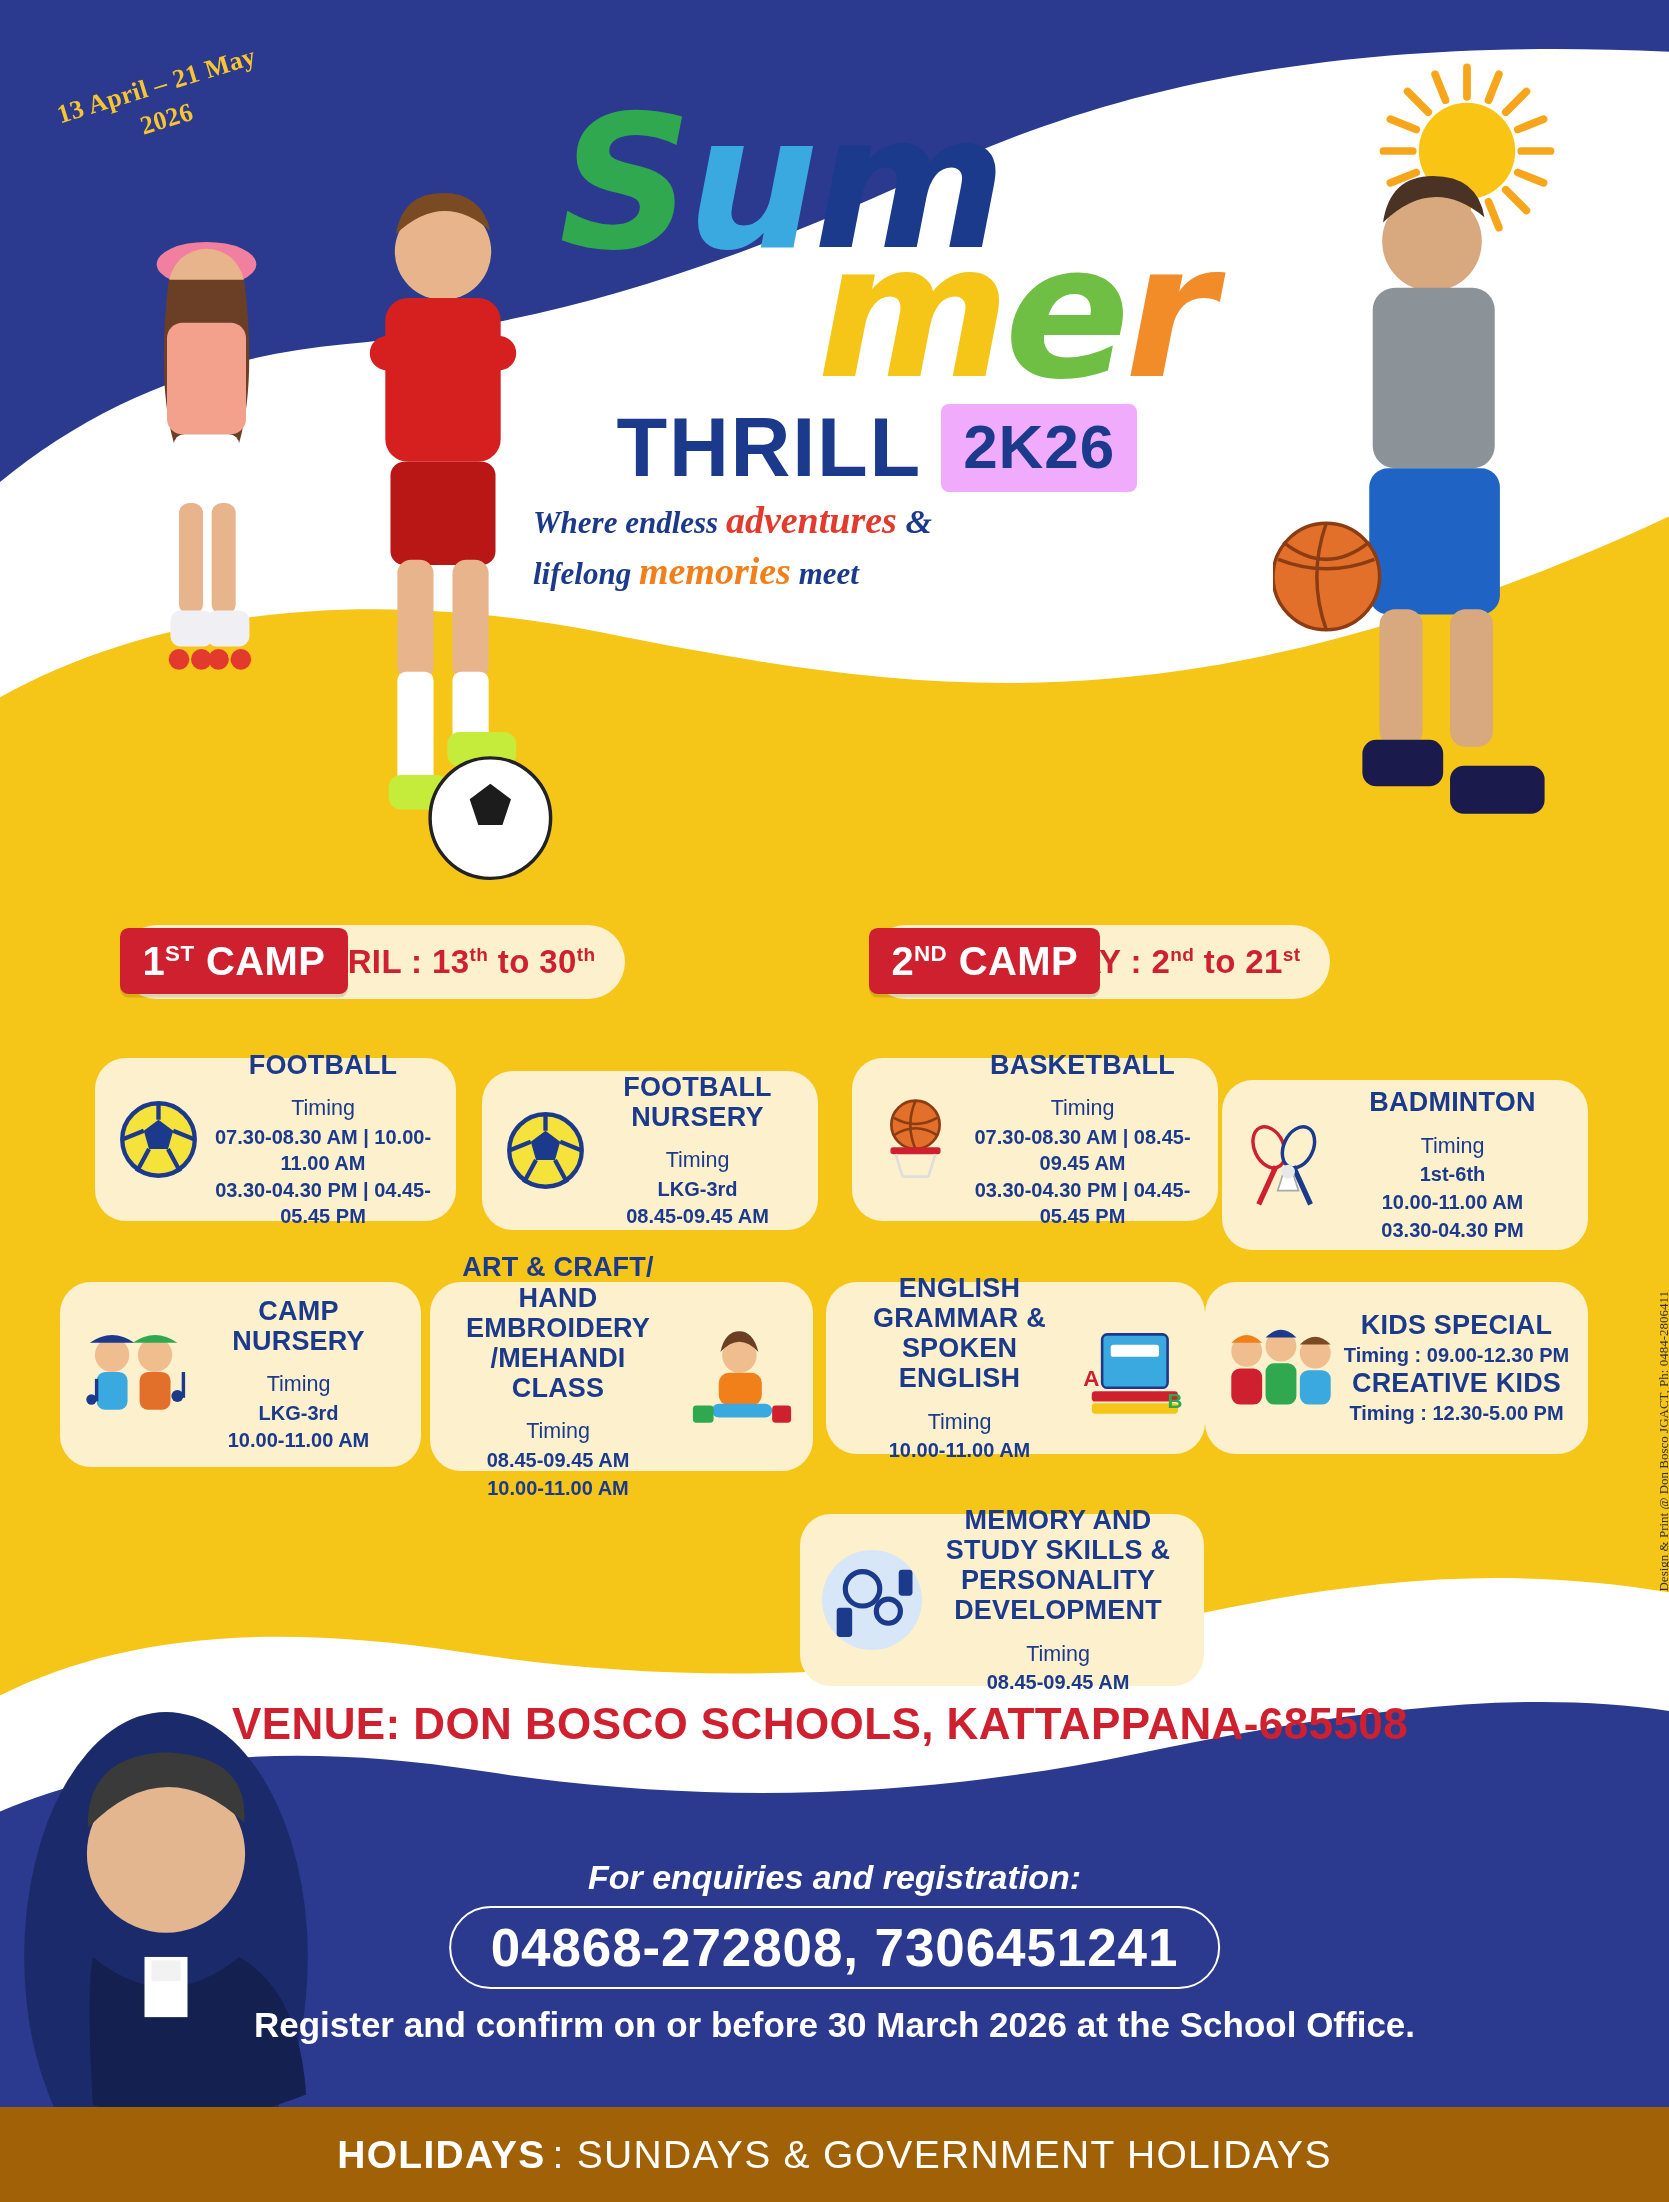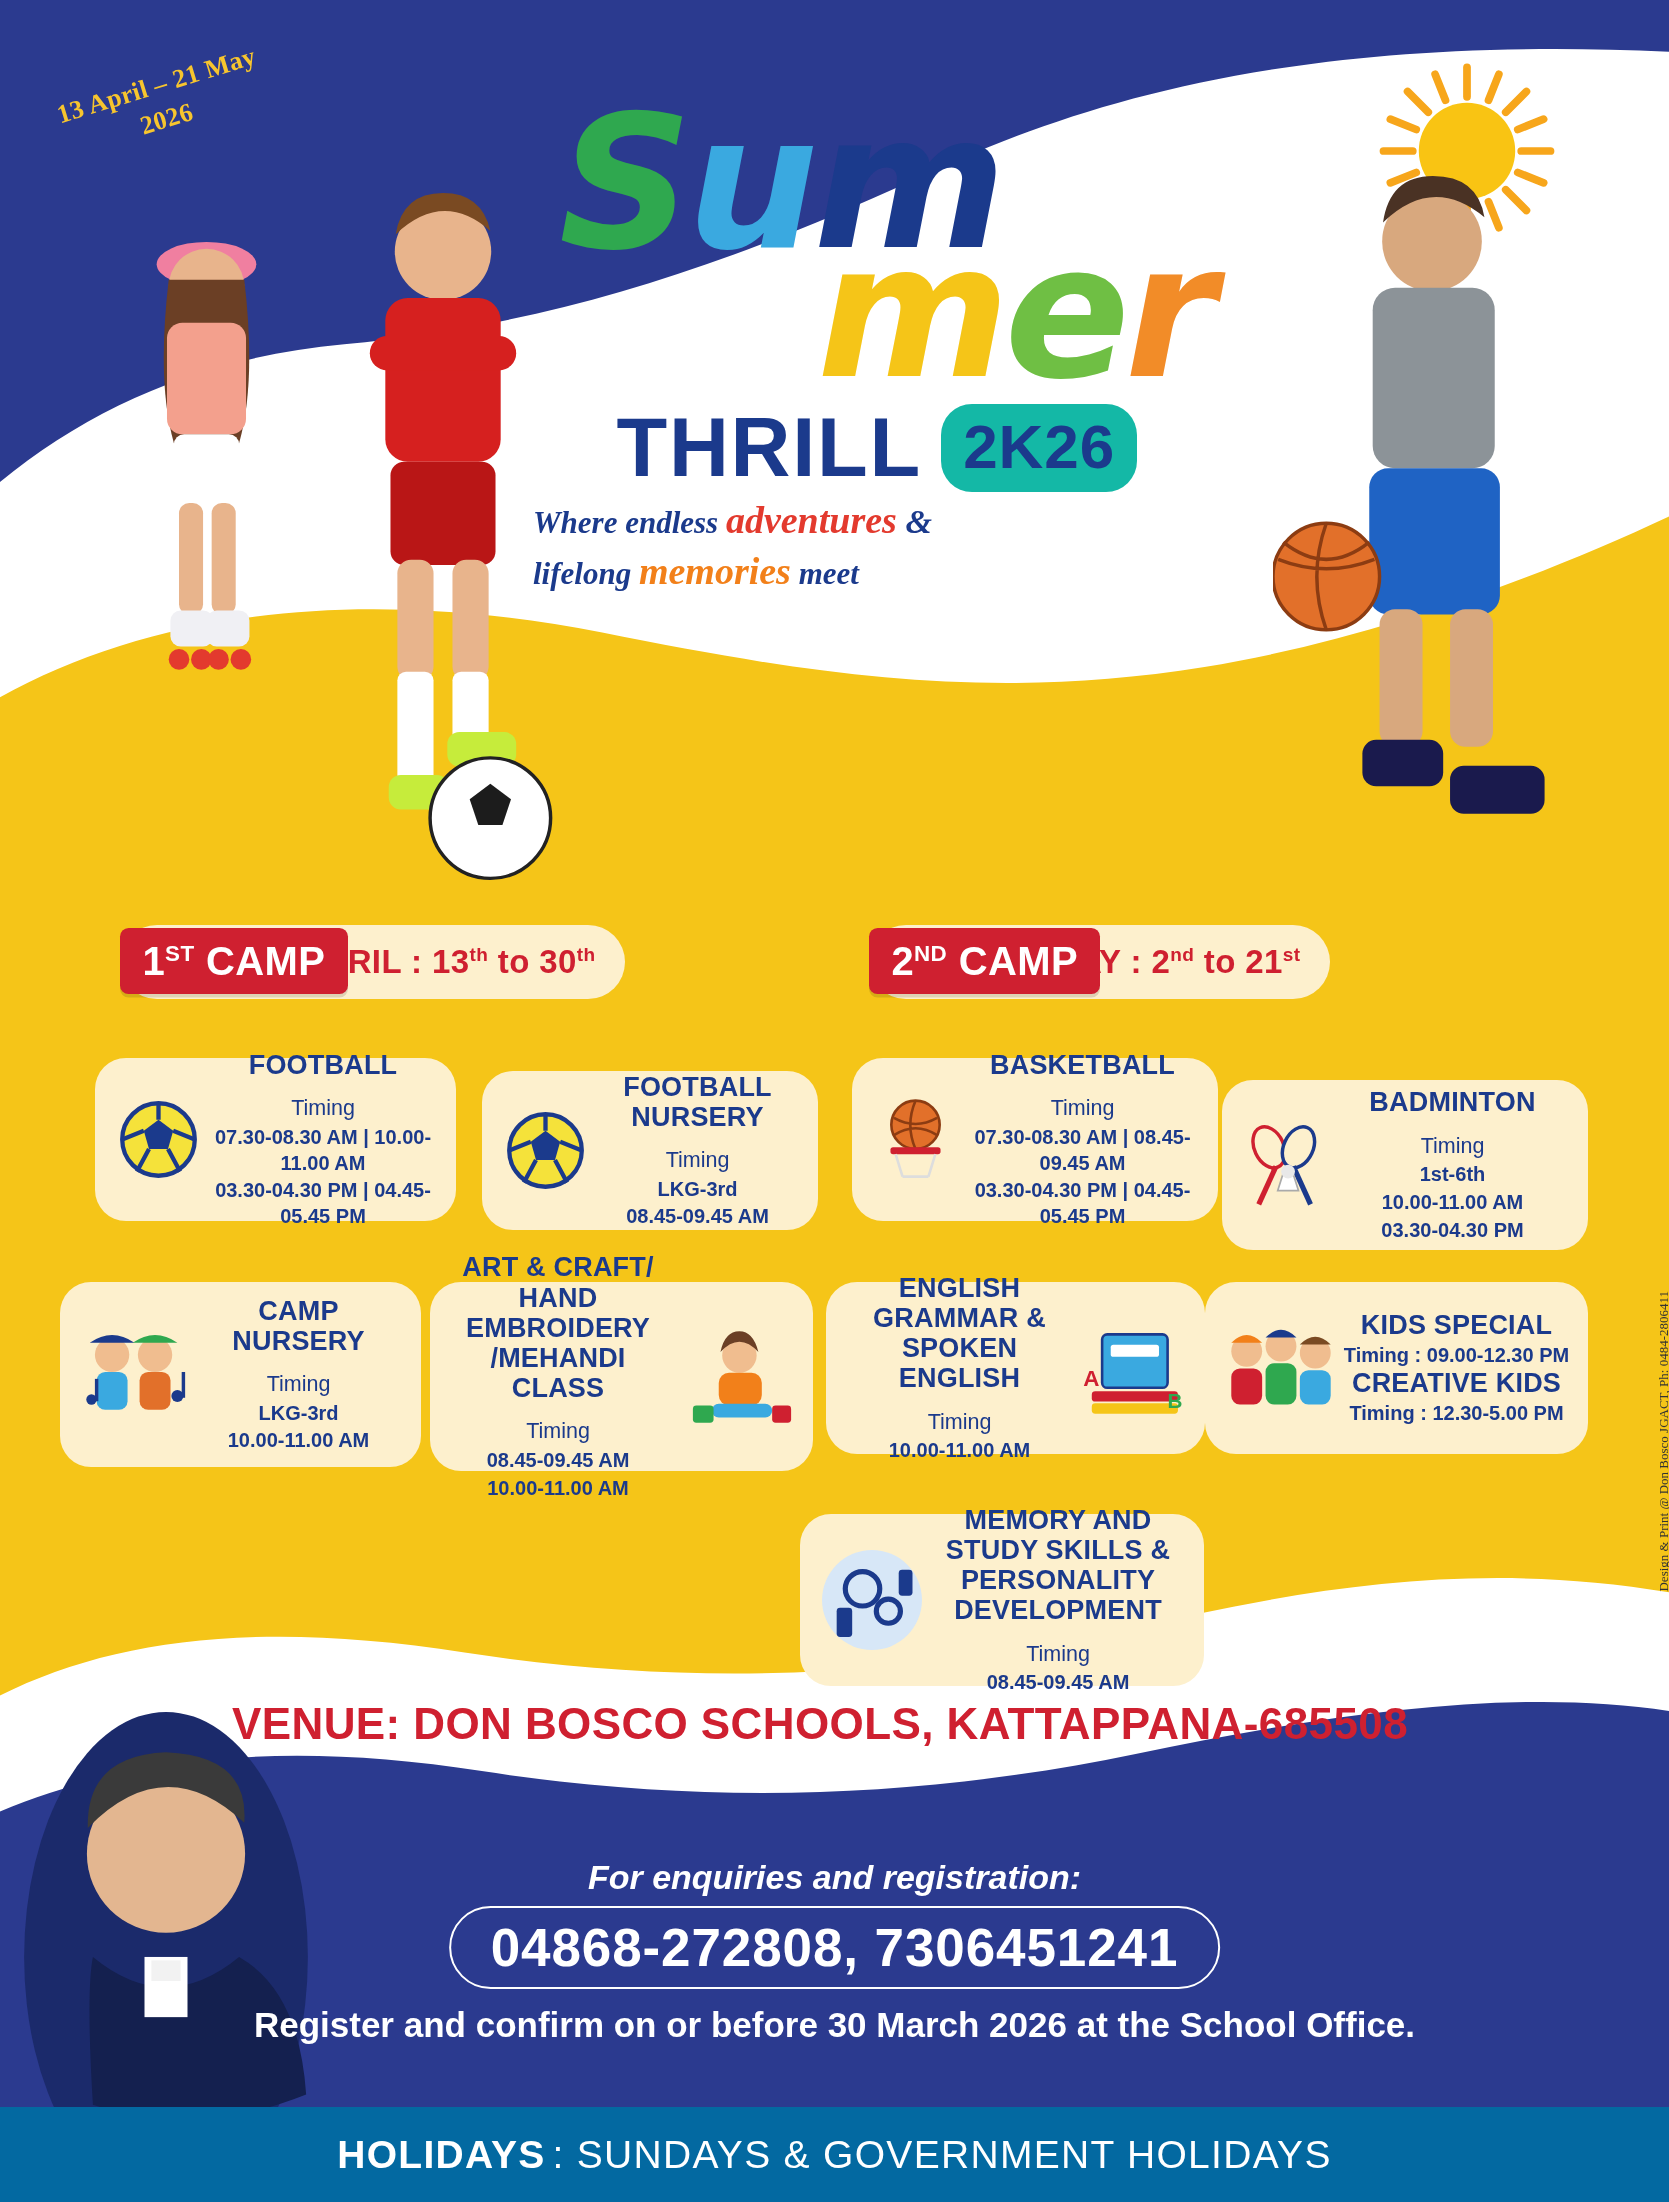--- a/index.html
+++ b/index.html
@@ -103,26 +103,26 @@
     gap: 19px;
   }
   .thrill {
     font-size: 83px;
     font-weight: 700;
     color: #1b3a8c;
     letter-spacing: 1.7px;
     font-family: "Liberation Sans", sans-serif;
   }
   .k26 {
-    background: #14b8a6;
+    background: #f0abfc;
     color: #1b3a8c;
     font-size: 62px;
     font-weight: 800;
     padding: 6.9px 22.4px 10.3px;
-    border-radius: 31px;
+    border-radius: 8px;
     letter-spacing: 0.9px;
   }
   .tagline {
     position: absolute;
     top: 413px; left: 0;
     width: 688px;
     text-align: left;
     color: #1b3a8c;
     font-family: Liberation Serif, serif;
     font-style: italic;
@@ -255,21 +255,21 @@
     width: 1669px;
     text-align: center;
     color: #ffffff;
     font-size: 35px;
     font-weight: 700;
   }
   .holidays-bar {
     position: absolute;
     bottom: 0; left: 0;
     width: 1669px; height: 96px;
-    background: #0369a1;
+    background: #a16207;
     display: flex;
     align-items: center;
     justify-content: center;
     color: #ffffff;
     font-size: 39px;
     letter-spacing: 1.3px;
   }
   .holidays-bar b { font-weight: 800; margin-right: 6.9px; }
 
   

